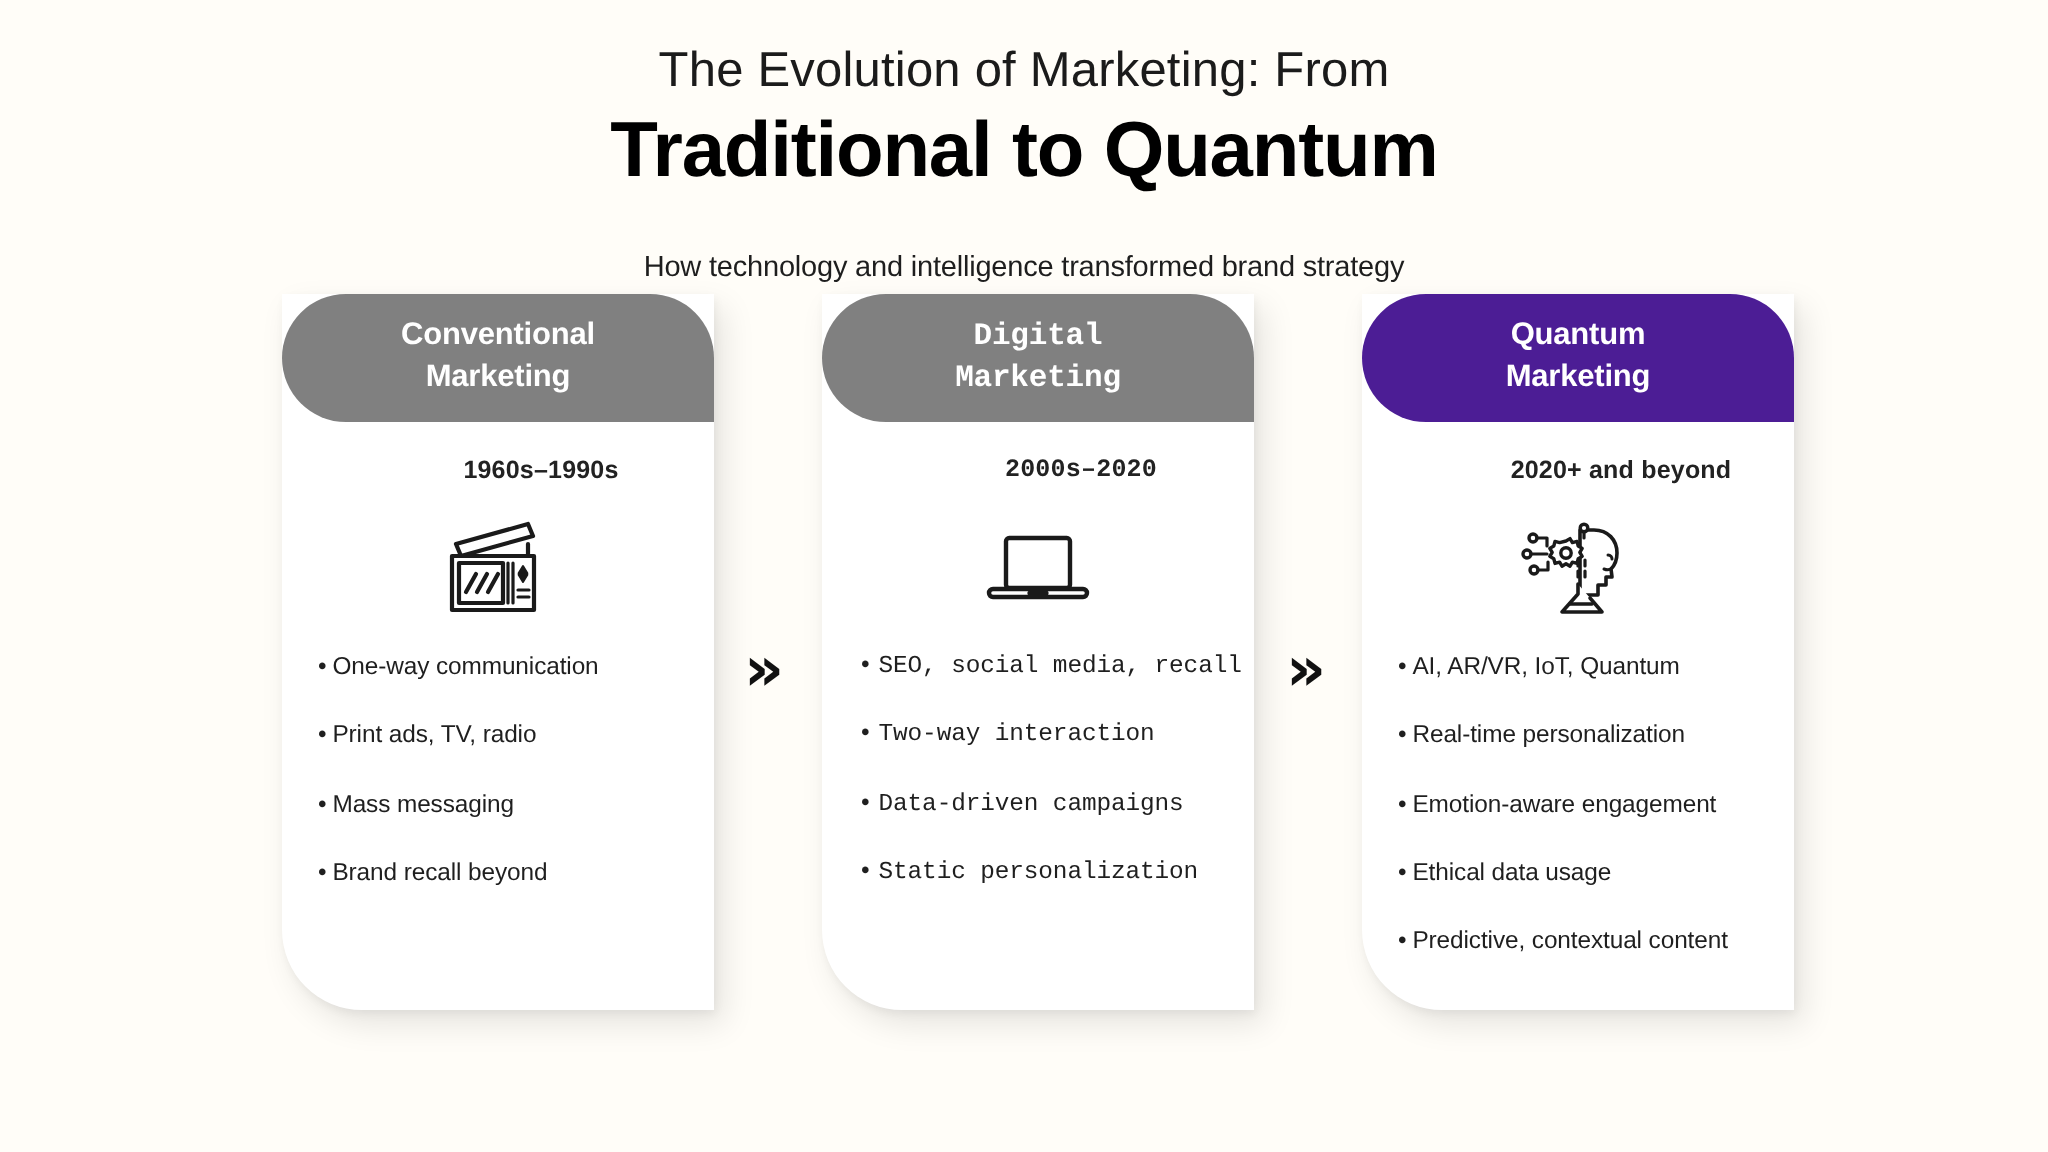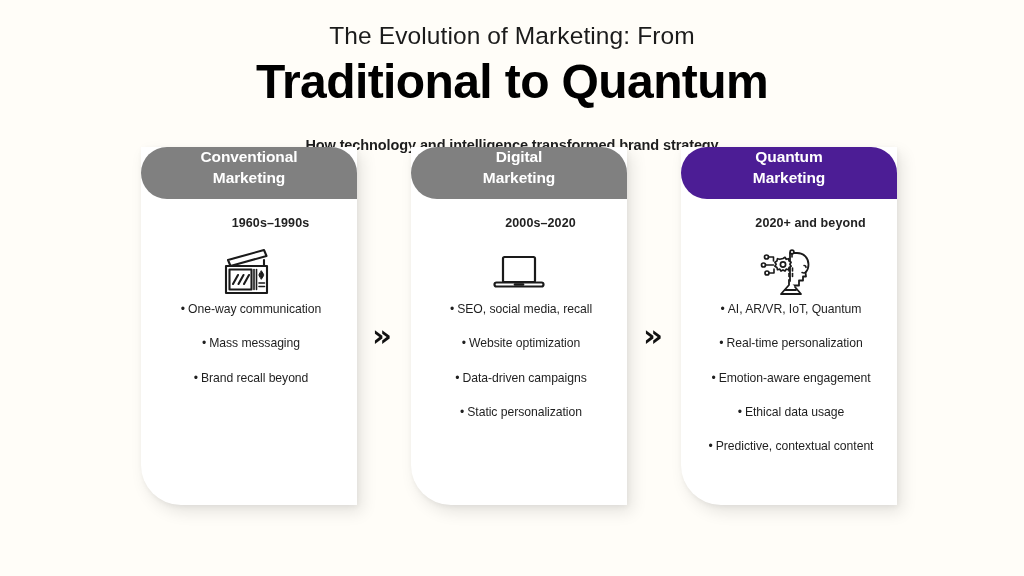--- a/index.html
+++ b/index.html
@@ -28,32 +28,32 @@
 
   .title-line1 {
     font-size: 24.5px;
     font-weight: 400;
     color: #1b1b1b;
     letter-spacing: 0.1px;
     line-height: 1.15;
   }
 
   .title-line2 {
-    font-size: 48px;
+    font-size: 39px;
     font-weight: 700;
     color: #000000;
     letter-spacing: -0.6px;
     line-height: 1.25;
     margin-top: 2px;
   }
 
   .subtitle {
     margin-top: 25px;
     font-size: 14.5px;
-    font-weight: 700;
+    font-weight: 400;
     color: #1e1e1e;
     letter-spacing: -0.1px;
   }
 
   
   .cards {
     position: absolute;
     top: 147px;
     left: 0;
     width: 1024px;
@@ -66,28 +66,29 @@
     width: 216px;
     height: 358px;
     background: #ffffff;
     border-radius: 0 0 0 40px;
     box-shadow: 5px 7px 16px rgba(0,0,0,0.10),
                 1px 2px 5px rgba(0,0,0,0.05);
     overflow: hidden;
   }
 
   .card.c1 { left: 141px; }
-  .card.c2 { left: 411px; }
+  .card.c2 { left: 411px; font-family: Liberation Mono, monospace; }
   .card.c3 { left: 681px; }
 
   .card-header {
     position: relative;
-    height: 52px;
+    height: 64px;
     border-radius: 40px 40px 0 40px;
     display: flex;
+    align-items: center;
     justify-content: center;
     text-align: center;
   }
 
   .card-header-text {
     font-size: 15.5px;
     font-weight: 700;
     color: #ffffff;
     line-height: 1.33;
     letter-spacing: -0.1px;
@@ -105,23 +106,23 @@
 
   .card-icon {
     height: 60px;
     margin-top: 12px;
     display: flex;
     align-items: center;
     justify-content: center;
   }
 
   .bullets {
-    padding: 0 0 0 4px;
+    margin-top: 12px;
+    padding: 0 0 0 18px;
     list-style: none;
-    text-align: center;
   }
 
   .bullets li {
     font-size: 12.2px;
     font-weight: 400;
     color: #1f1f1f;
     line-height: 1.3;
     margin-bottom: 18.5px;
     letter-spacing: -0.05px;
     white-space: nowrap;
@@ -176,20 +177,21 @@
         <line x1="34" y1="22.5" x2="34" y2="42.5" stroke-width="1.6"></line>
         <line x1="36.5" y1="22.5" x2="36.5" y2="42.5" stroke-width="1.6"></line>
         <path d="M41.5 24 l2.2 3.6 h-4.4 Z" fill="#1a1a1a" stroke-width="1"></path>
         <path d="M41.5 32 l2.2 -3.6 h-4.4 Z" fill="#1a1a1a" stroke-width="1"></path>
         <line x1="39" y1="36" x2="44.5" y2="36" stroke-width="1.6"></line>
         <line x1="39" y1="39.5" x2="44.5" y2="39.5" stroke-width="1.6"></line>
       </svg>
     </div>
     <ul class="bullets">
       <li><span class="dot">•</span><span>One-way communication</span></li>
+      <li><span class="dot">•</span><span>Print ads, TV, radio</span></li>
       <li><span class="dot">•</span><span>Mass messaging</span></li>
       <li><span class="dot">•</span><span>Brand recall beyond</span></li>
     </ul>
   </div>
 
   <div class="chevron a1">»</div>
 
   <div class="card c2">
     <div class="card-header" style="background:#808080">
       <div class="card-header-text">
@@ -200,21 +202,21 @@
     <div class="card-era">2000s–2020</div>
     <div class="card-icon">
       <svg width="58" height="50" viewBox="0 0 58 50" fill="none" stroke="#1a1a1a" stroke-width="2.2" stroke-linecap="round" stroke-linejoin="round">
         <rect x="13" y="10" width="32" height="25" rx="1.6" fill="#ffffff"></rect>
         <path d="M6.5 39.5 h45 a2 2 0 0 0 0 -4 h-45 a2 2 0 0 0 0 4 Z" fill="#ffffff"></path>
         <line x1="25" y1="37.5" x2="33" y2="37.5" stroke-width="2.6"></line>
       </svg>
     </div>
     <ul class="bullets">
       <li><span class="dot">•</span><span>SEO, social media, recall</span></li>
-      <li><span class="dot">•</span><span>Website optimization</span></li>
+      <li><span class="dot">•</span><span>Two-way interaction</span></li>
       <li><span class="dot">•</span><span>Data-driven campaigns</span></li>
       <li><span class="dot">•</span><span>Static personalization</span></li>
     </ul>
   </div>
 
   <div class="chevron a2">»</div>
 
   <div class="card c3">
     <div class="card-header" style="background:#4c1d95">
       <div class="card-header-text">

